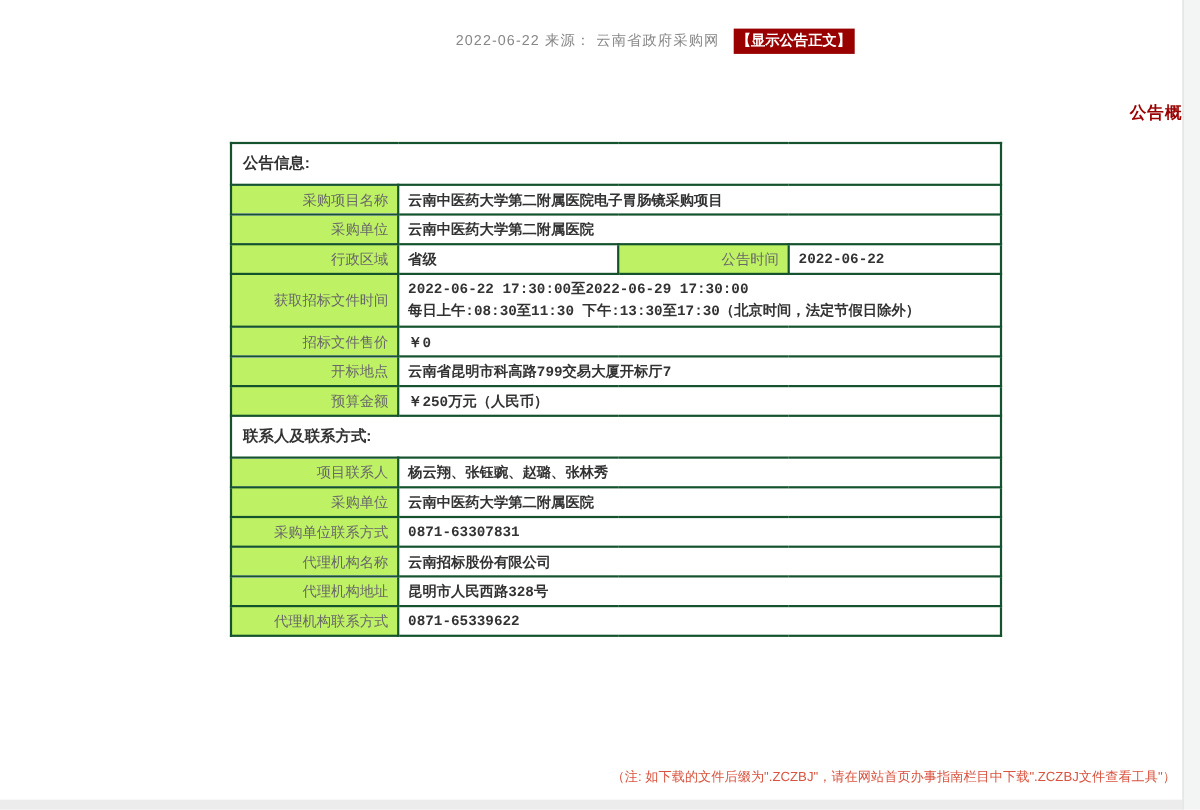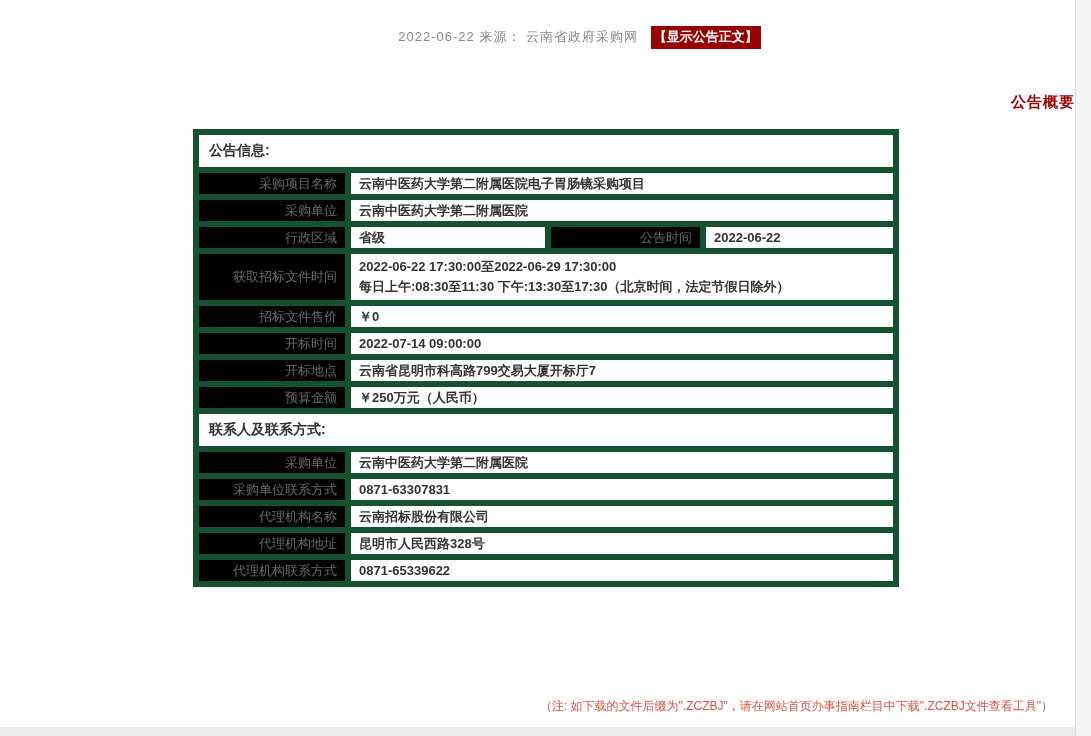--- a/index.html
+++ b/index.html
@@ -9,21 +9,21 @@
     font-family: "Liberation Sans", "DejaVu Sans", sans-serif;
   }
   body {
     width: 1091px;
     height: 736px;
     position: relative;
     overflow: hidden;
   }
   .viewport {
     position: absolute;
-    left: 0; top: 0;
+    left: 16px; top: 0;
     width: 1075px;
     height: 727px;
     overflow: hidden;
   }
   
   .vscrollbar {
     position: absolute;
     top: 0; right: 0;
     width: 16px;
     height: 736px;
@@ -74,44 +74,45 @@
     margin: 17px 0 0 193px;
   }
   table.summary {
     width: 700px;
     border-collapse: collapse;
     table-layout: fixed;
     font-size: 13px;
     color: #333333;
   }
   table.summary td {
-    border: 6px solid #14532d;
+    border: 2px solid #14532d;
     padding: 0 8px;
     overflow: hidden;
     box-sizing: border-box;
   }
   tr.r-section td {
     height: 38px;
     font-weight: bold;
     font-size: 14px;
     color: #333333;
     background: #ffffff;
     padding-left: 10px;
   }
   td.lbl {
     text-align: right;
     color: #68686a;
-    background: #000000;
+    background: #bef264;
     font-weight: normal;
     padding-right: 5px;
   }
   td.val {
     font-weight: bold;
     color: #333333;
     background: #ffffff;
+    font-family: Liberation Mono, monospace;
   }
   tr.r-normal td { height: 27px; }
   tr.r-multi td {
     height: 46px;
     padding-top: 3px;
     padding-bottom: 3px;
     vertical-align: middle;
   }
   tr.r-multi .line { line-height: 20px; }
   
@@ -171,33 +172,33 @@
           <td class="val" colspan="3">
             <div class="line">2022-06-22 17:30:00至2022-06-29 17:30:00</div>
             <div class="line">每日上午:08:30至11:30 下午:13:30至17:30（北京时间，法定节假日除外）</div>
           </td>
         </tr>
         <tr class="r-normal">
           <td class="lbl">招标文件售价</td>
           <td class="val" colspan="3">￥0</td>
         </tr>
         <tr class="r-normal">
-          <td class="lbl">开标时间</td>
-          <td class="val" colspan="3">2022-07-14 09:00:00</td>
-        </tr>
-        <tr class="r-normal">
           <td class="lbl">开标地点</td>
           <td class="val" colspan="3">云南省昆明市科高路799交易大厦开标厅7</td>
         </tr>
         <tr class="r-normal">
           <td class="lbl">预算金额</td>
           <td class="val" colspan="3">￥250万元（人民币）</td>
         </tr>
         <tr class="r-section">
           <td colspan="4">联系人及联系方式:</td>
+        </tr>
+        <tr class="r-normal">
+          <td class="lbl">项目联系人</td>
+          <td class="val" colspan="3">杨云翔、张钰豌、赵璐、张林秀</td>
         </tr>
         <tr class="r-normal">
           <td class="lbl">采购单位</td>
           <td class="val" colspan="3">云南中医药大学第二附属医院</td>
         </tr>
         <tr class="r-normal">
           <td class="lbl">采购单位联系方式</td>
           <td class="val" colspan="3">0871-63307831</td>
         </tr>
         <tr class="r-normal">

